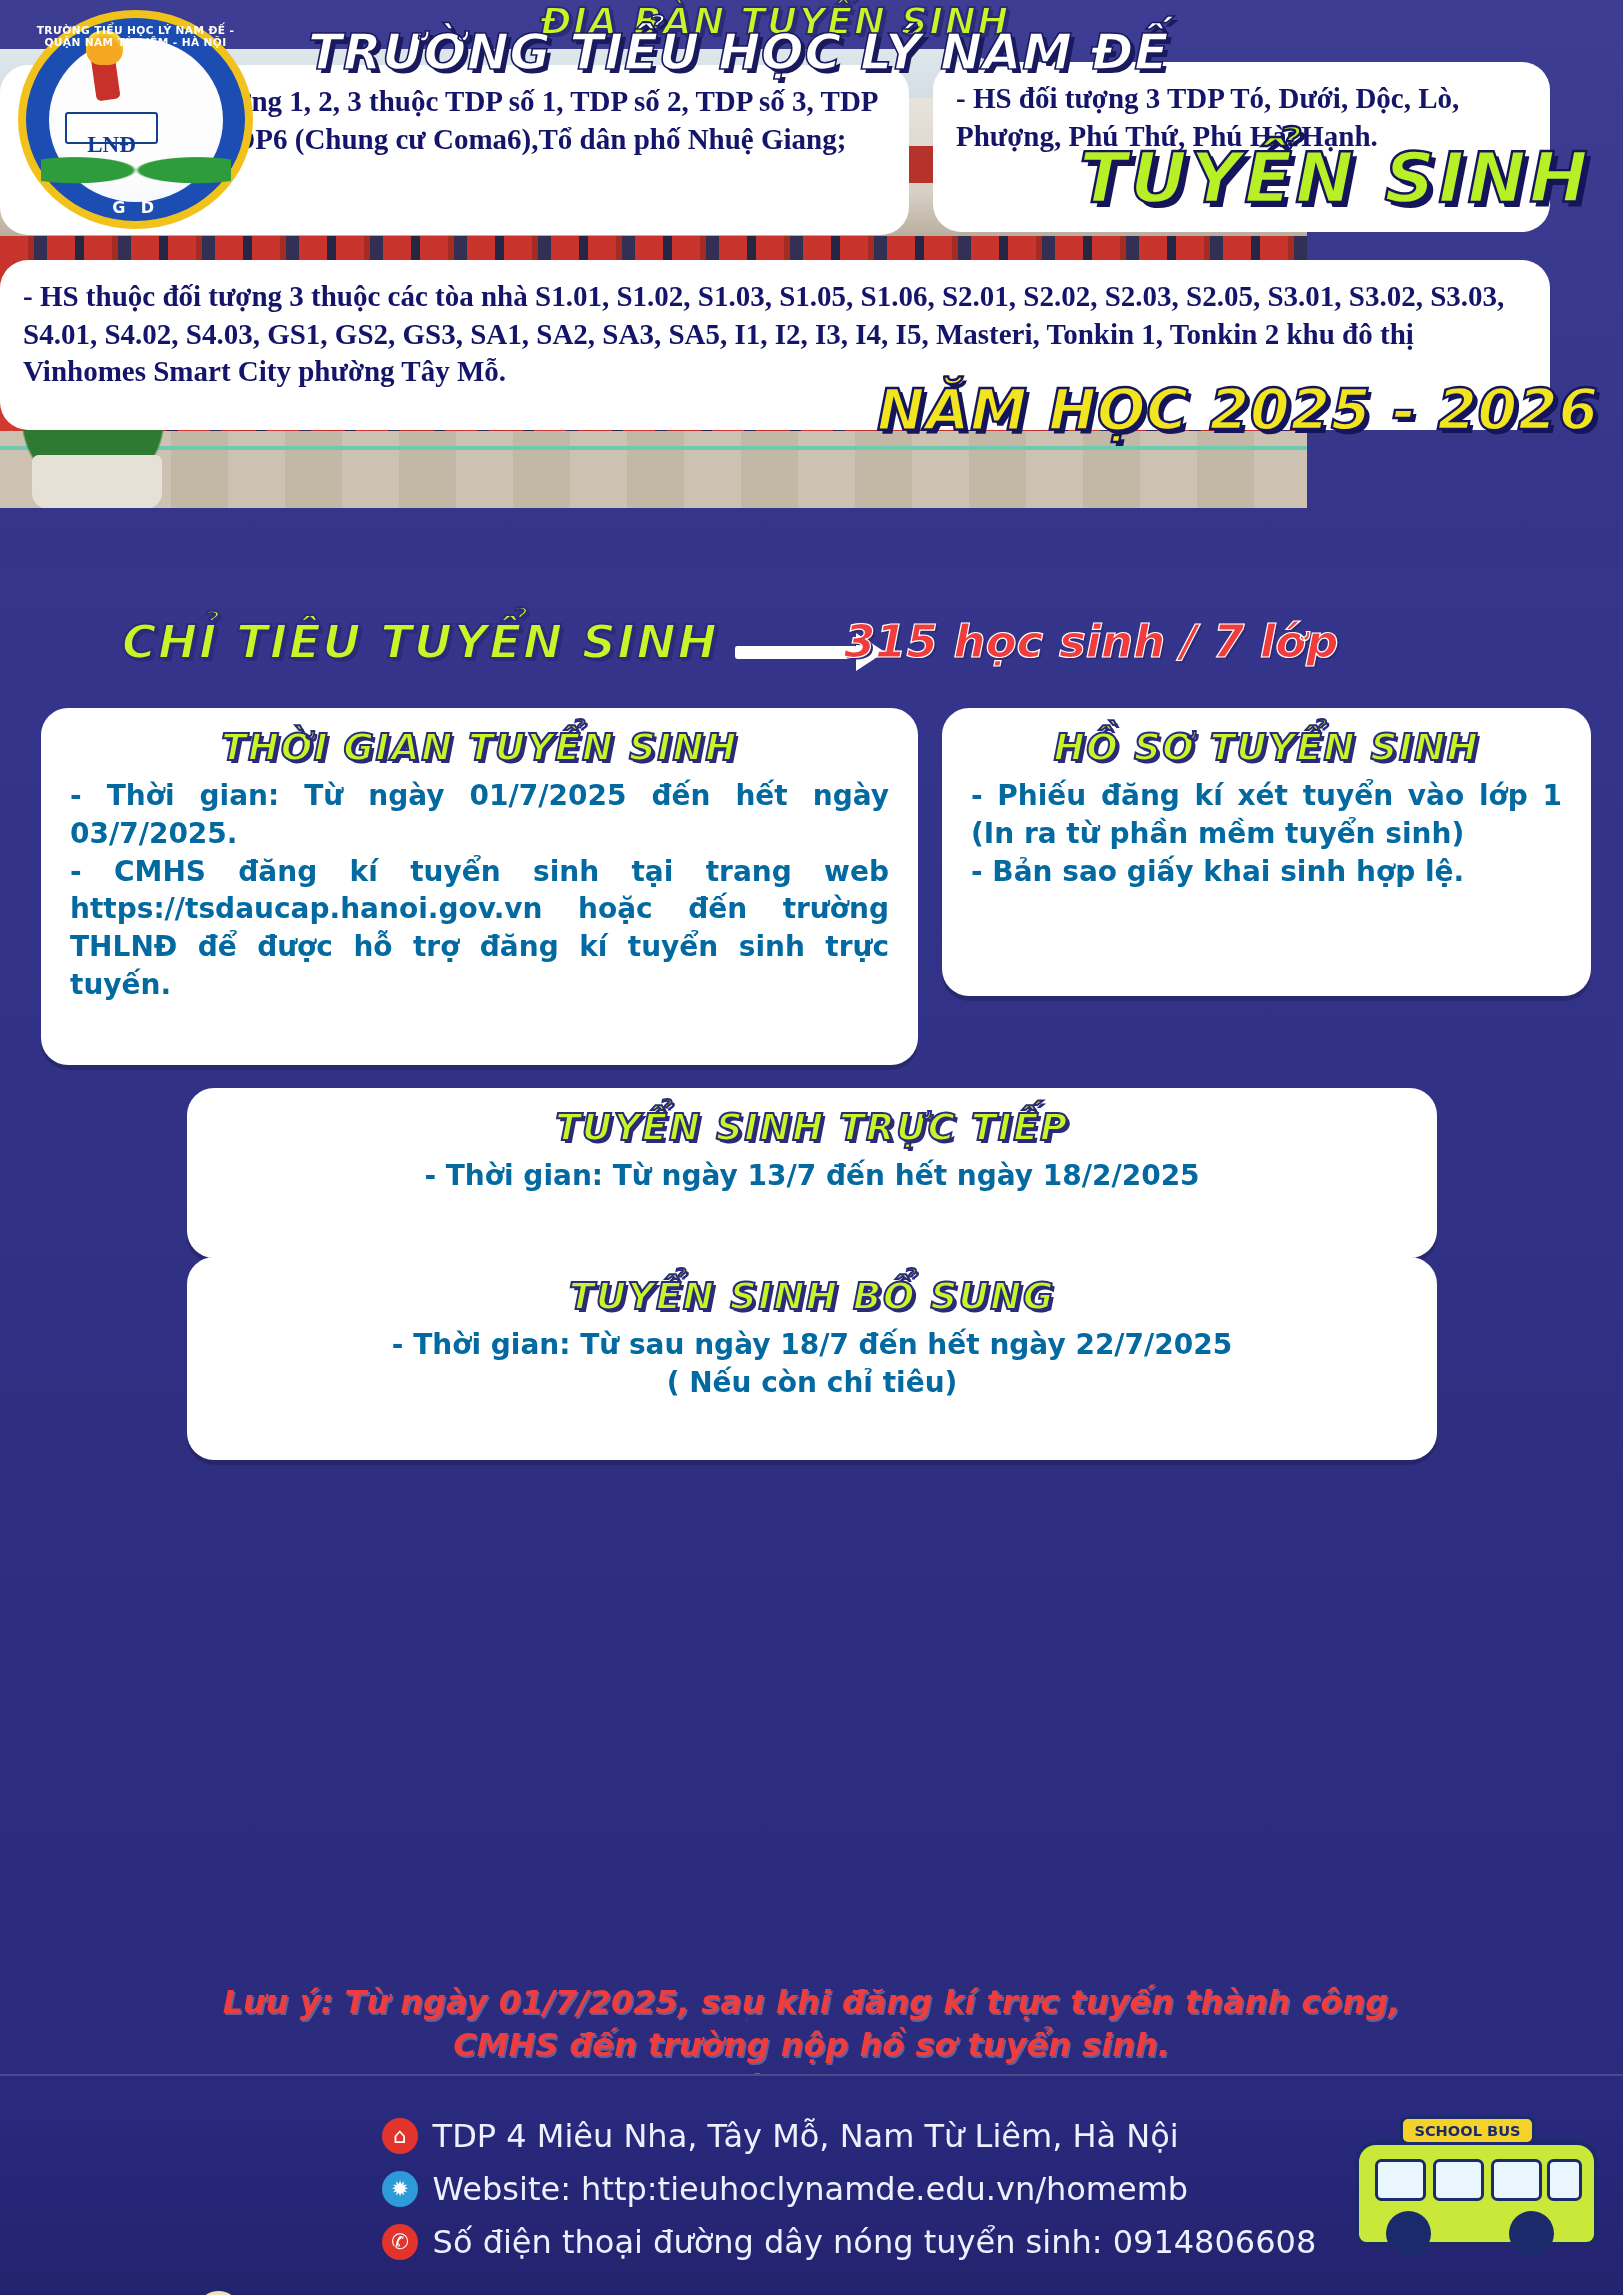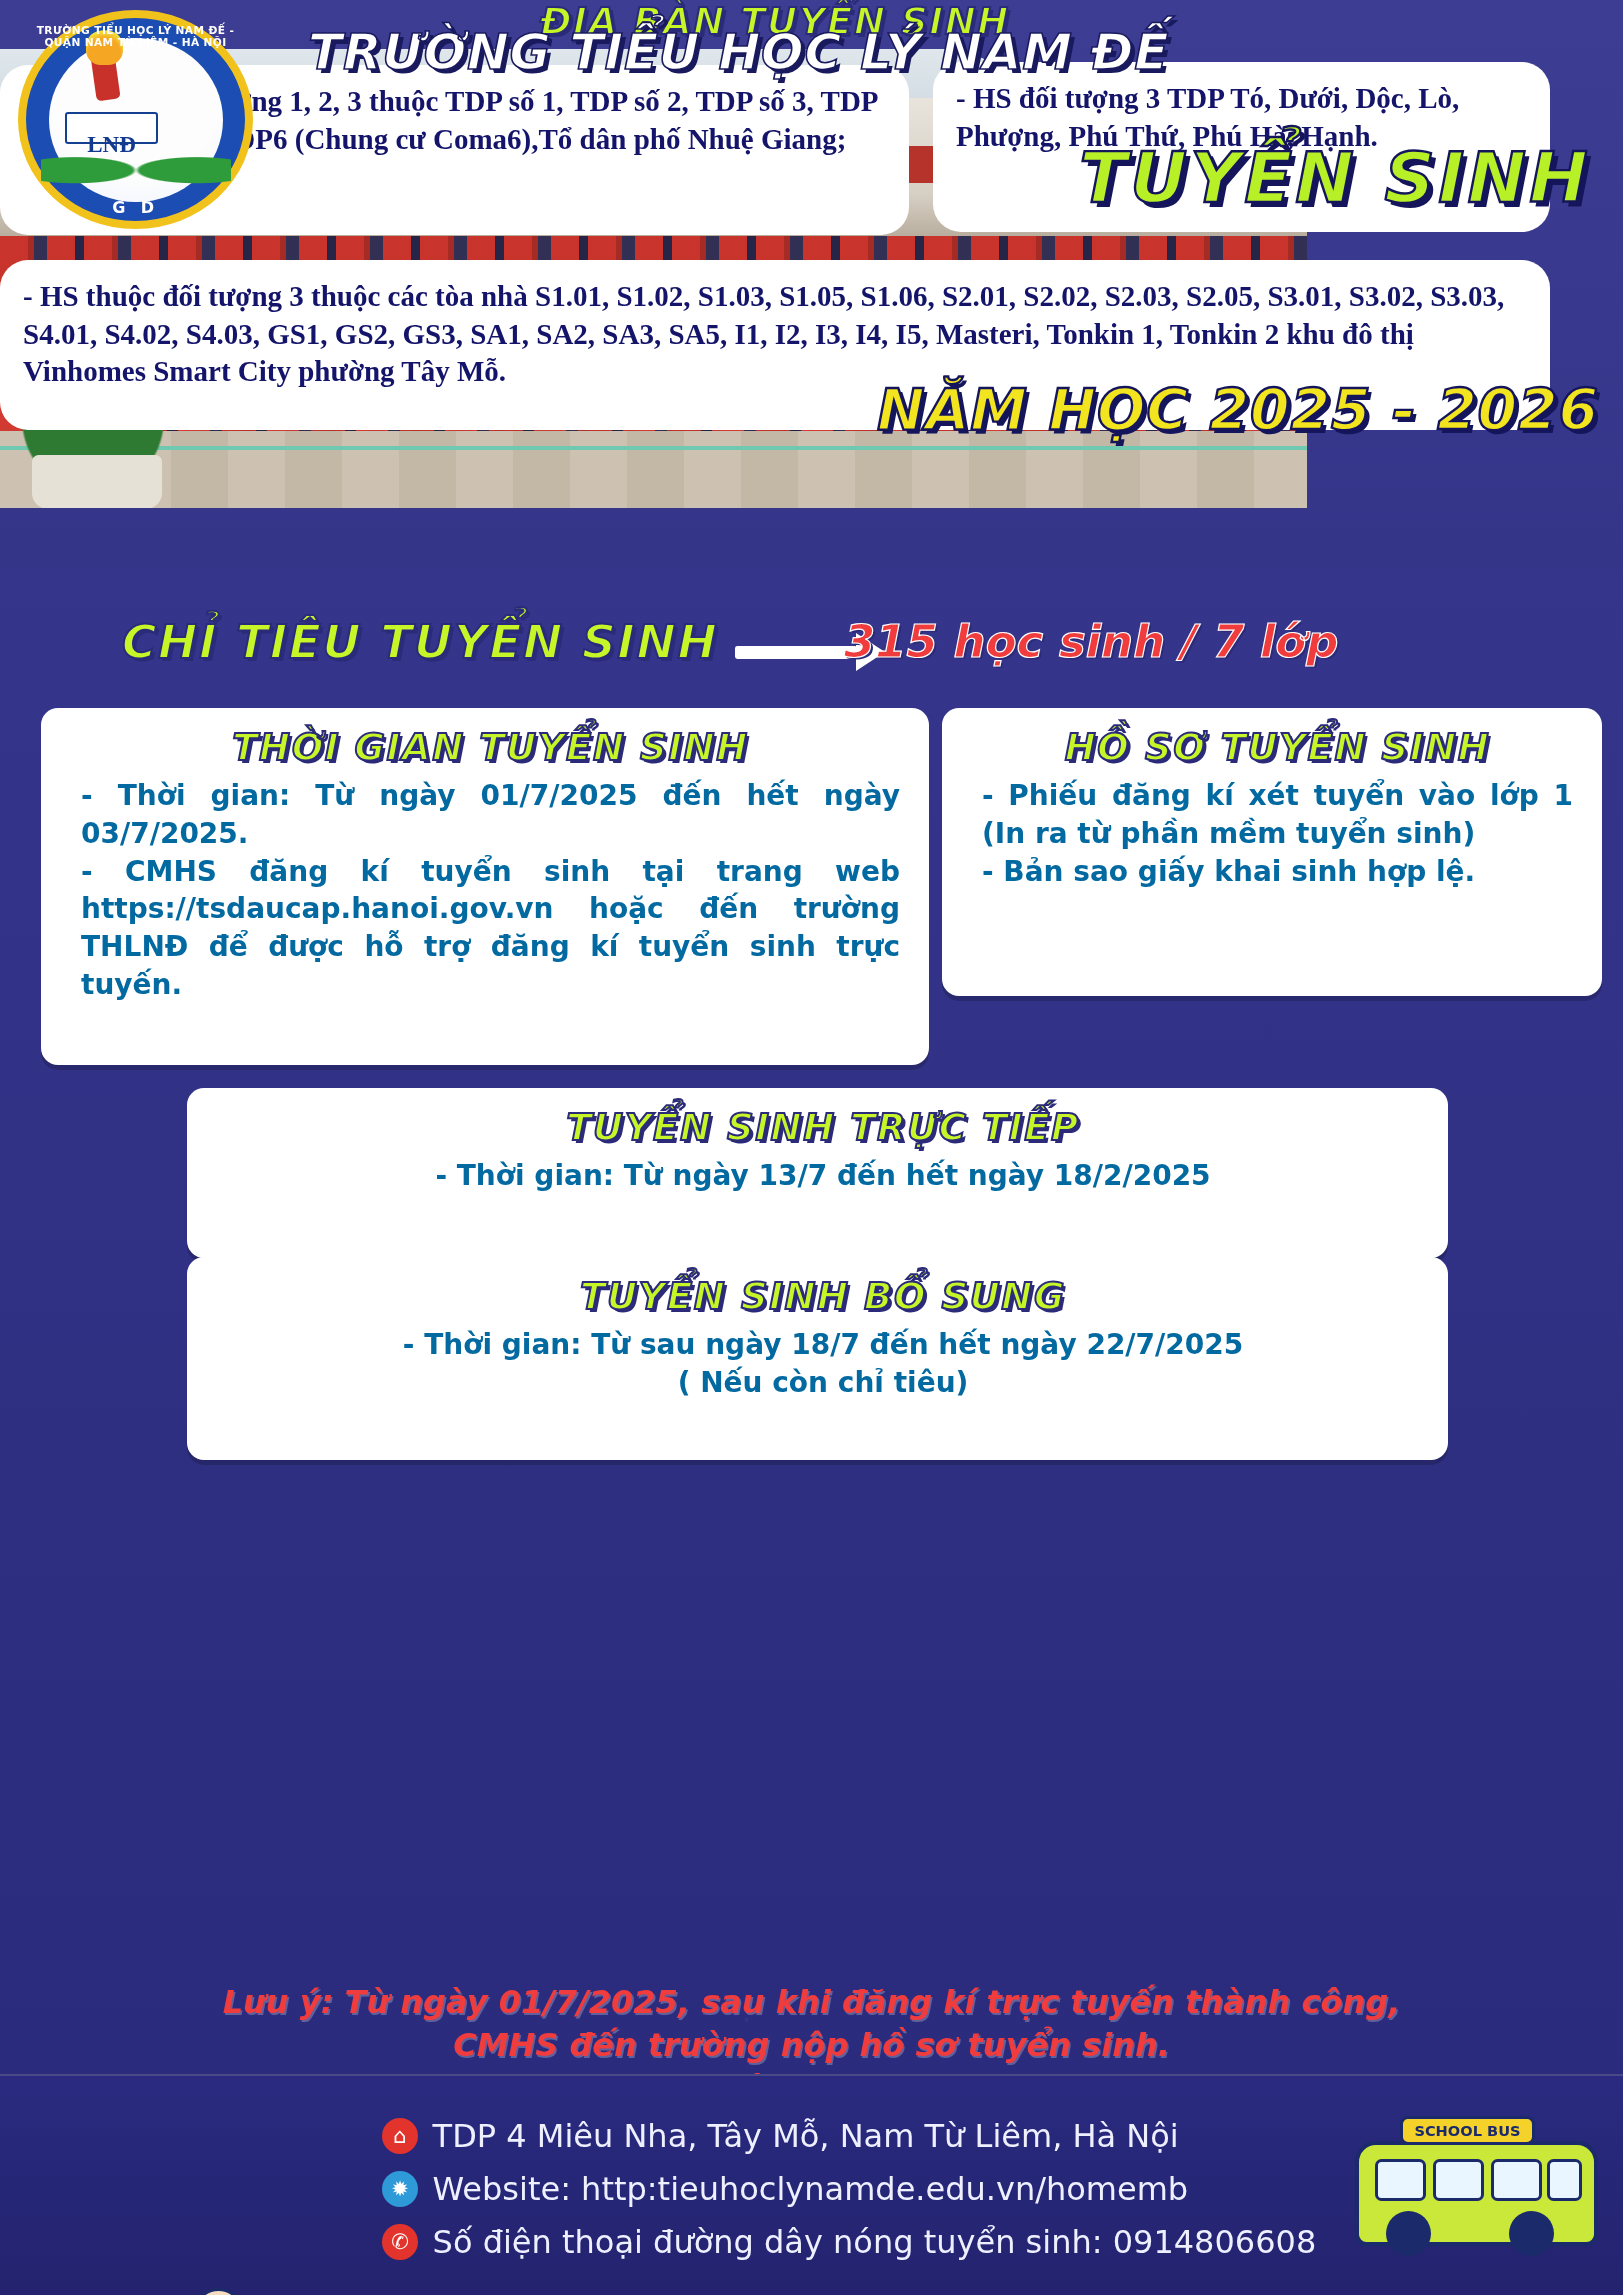--- a/index.html
+++ b/index.html
@@ -242,23 +242,22 @@
     font-size: 45px; font-weight: 900; font-style: italic;
     color: #f03c3c;
     -webkit-text-stroke: 1.2px #ffffff;
     text-shadow: 2.4px 2.4px 0 #2b2b7a;
   }
 
   
   .card {
     position: absolute;
     background: #ffffff;
-    border-radius: 17px;
+    border-radius: 27px;
     box-shadow: 0 4.9px 0 rgba(0,0,0,.18);
-    padding-left: 11px;
   }
   .card-title {
     font-size: 37px;
     margin: 18px 0 8px 0;
   }
   .card-body {
     color: #0369a1;
     font-weight: 700;
     font-size: 28px;
     line-height: 1.35;

